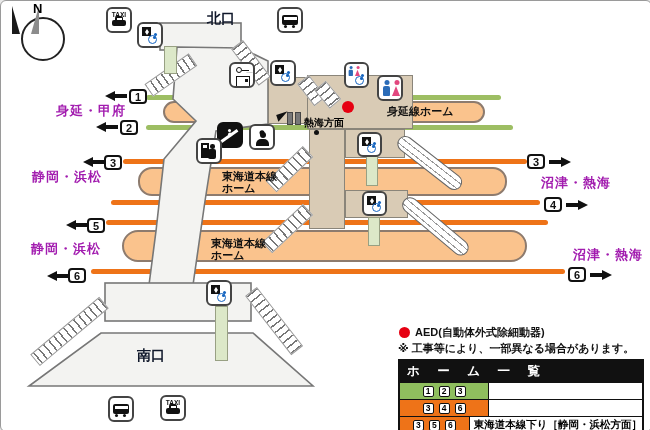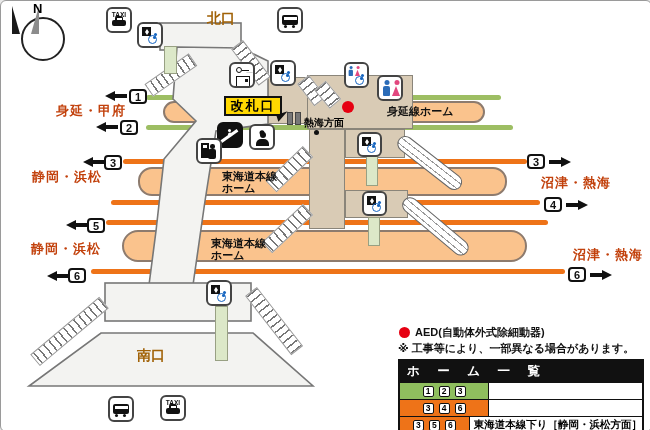--- a/index.html
+++ b/index.html
@@ -12,22 +12,22 @@
   .platform{position:absolute;background:#fac38d;border:2px solid #8d7b6e;z-index:2;box-sizing:border-box;}
   
   svg.struct{position:absolute;left:0;top:0;z-index:4;}
   .white-fill{fill:#f3f3f1;stroke:#777;stroke-width:1.6;}
   .tan{position:absolute;background:#d9cbb5;border:1.6px solid #8a857a;box-sizing:border-box;z-index:5;}
   
   .stairs{position:absolute;height:13px;background:#fff;background-image:repeating-linear-gradient(90deg,#777 0 1.5px,rgba(0,0,0,0) 1.5px 6.5px);border:1px solid #999;transform-origin:0 50%;z-index:6;}
   .esc{position:absolute;height:16px;background:#fff;background-image:linear-gradient(to bottom,rgba(0,0,0,0) 4px,#999 4px 5px,rgba(0,0,0,0) 5px 10px,#999 10px 11px,rgba(0,0,0,0) 11px);border:1.6px solid #666;border-radius:8px;transform-origin:0 50%;z-index:6;box-sizing:border-box;}
   .shaft{position:absolute;background:#dce8c8;border:1.5px solid #98a083;z-index:6;box-sizing:border-box;}
   
-  .dir-label{position:absolute;font-size:13px;font-weight:bold;color:#c2410c;letter-spacing:1px;z-index:8;white-space:nowrap;}
-  .exit-label{position:absolute;font-size:14px;font-weight:bold;color:#a16207;z-index:8;white-space:nowrap;}
+  .dir-label{position:absolute;font-size:13px;font-weight:bold;color:#a21caf;letter-spacing:1px;z-index:8;white-space:nowrap;}
+  .exit-label{position:absolute;font-size:14px;font-weight:bold;color:#0f172a;z-index:8;white-space:nowrap;}
   .plat-label{position:absolute;font-size:11px;font-weight:bold;color:#111;z-index:8;line-height:12px;white-space:nowrap;}
   .num-box{position:absolute;width:18px;height:15px;background:#fff;border:2px solid #111;border-radius:4px;font-size:11px;font-weight:bold;color:#111;display:flex;align-items:center;justify-content:center;z-index:8;box-sizing:border-box;}
   .arr{position:absolute;width:22px;height:9px;z-index:8;}
   .arr .shaftline{position:absolute;top:3px;height:3.5px;background:#111;width:13px;}
   .arr.left .shaftline{right:0;}
   .arr.right .shaftline{left:0;}
   .arr .head{position:absolute;top:-0.5px;width:0;height:0;border-top:5px solid rgba(0,0,0,0);border-bottom:5px solid rgba(0,0,0,0);}
   .arr.left .head{left:0;border-right:10px solid #111;}
   .arr.right .head{right:0;border-left:10px solid #111;}
   
@@ -203,21 +203,20 @@
   <div class="plat-label" style="left:386px;top:104px;">身延線ホーム</div>
   <div class="plat-label" style="left:221px;top:169px;">
     <span>東海道本線</span><br>
     <span>ホーム</span>
   </div>
   <div class="plat-label" style="left:210px;top:236px;">
     <span>東海道本線</span><br>
     <span>ホーム</span>
   </div>
 
-  <div class="gate-label">改札口</div>
   <div class="gate-pointer"></div>
   <div class="gate-bars"><i></i><i></i></div>
 
   <div class="fare-label">熱海方面</div>
   <div class="dot" style="left:313px;top:129px;width:5px;height:5px;background:#111;"></div>
 
   <div class="dot" style="left:341px;top:100px;width:12px;height:12px;background:#e60012;"></div>
 
   <div class="icon-box" style="left:105px;top:6px;">
     <span class="taxi-word">TAXI</span>

